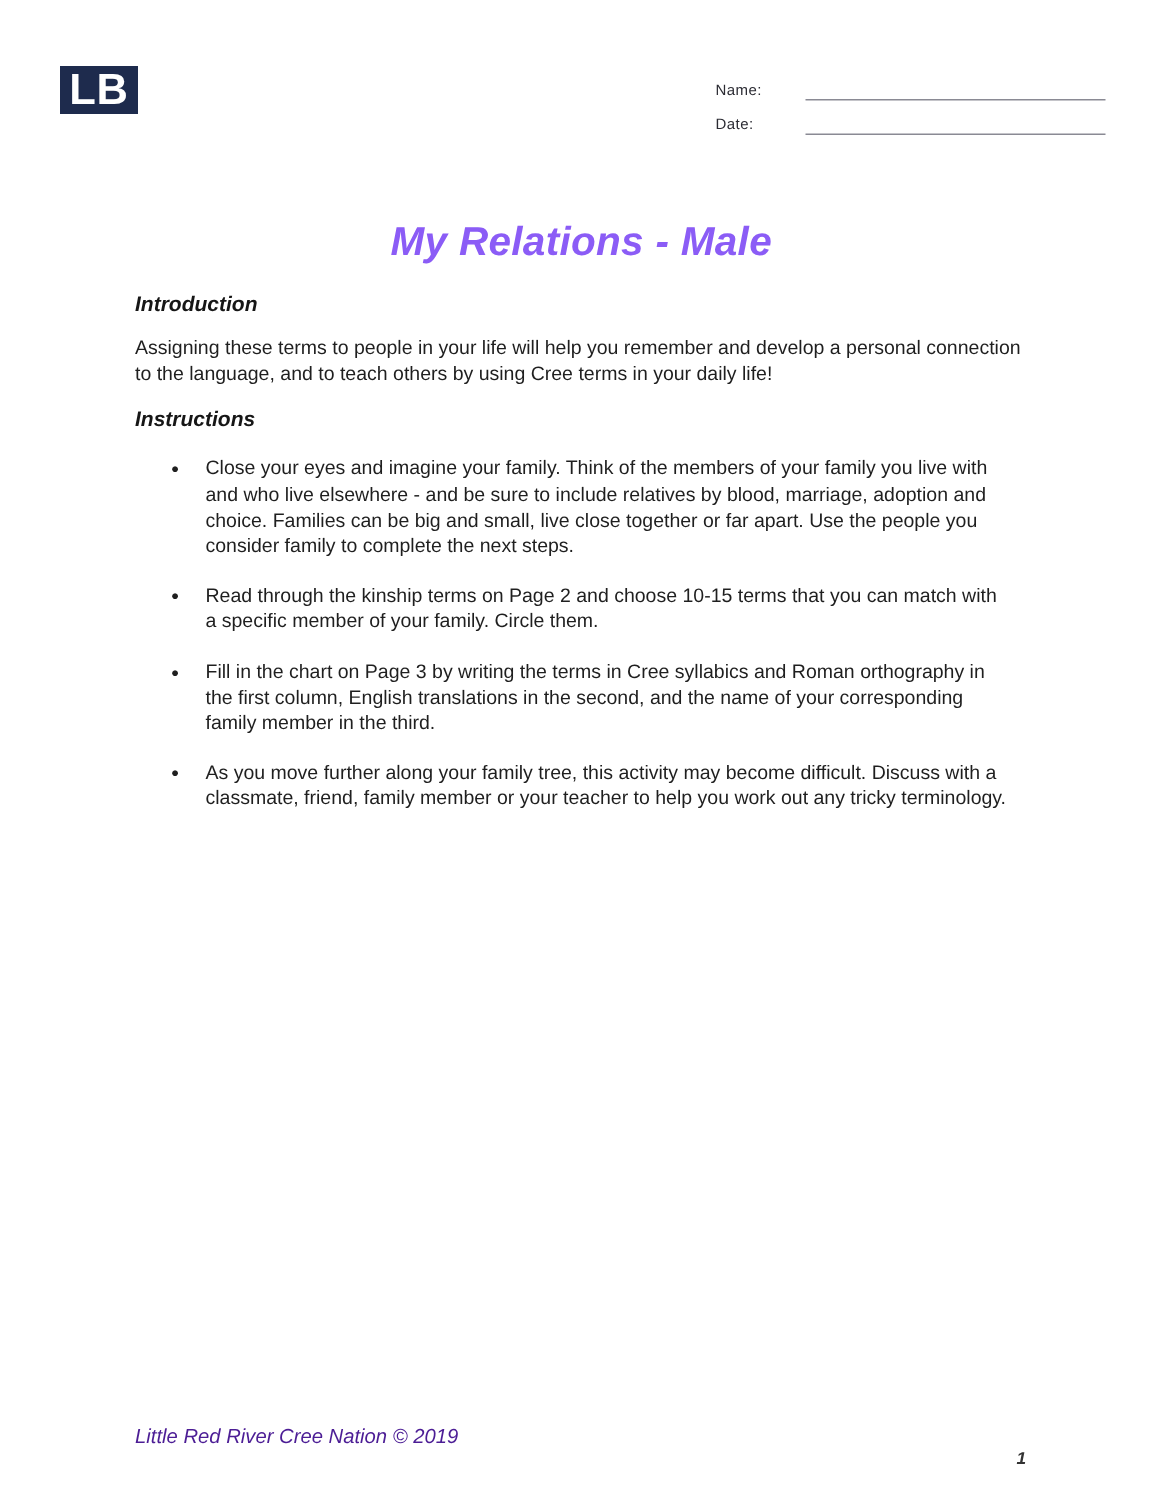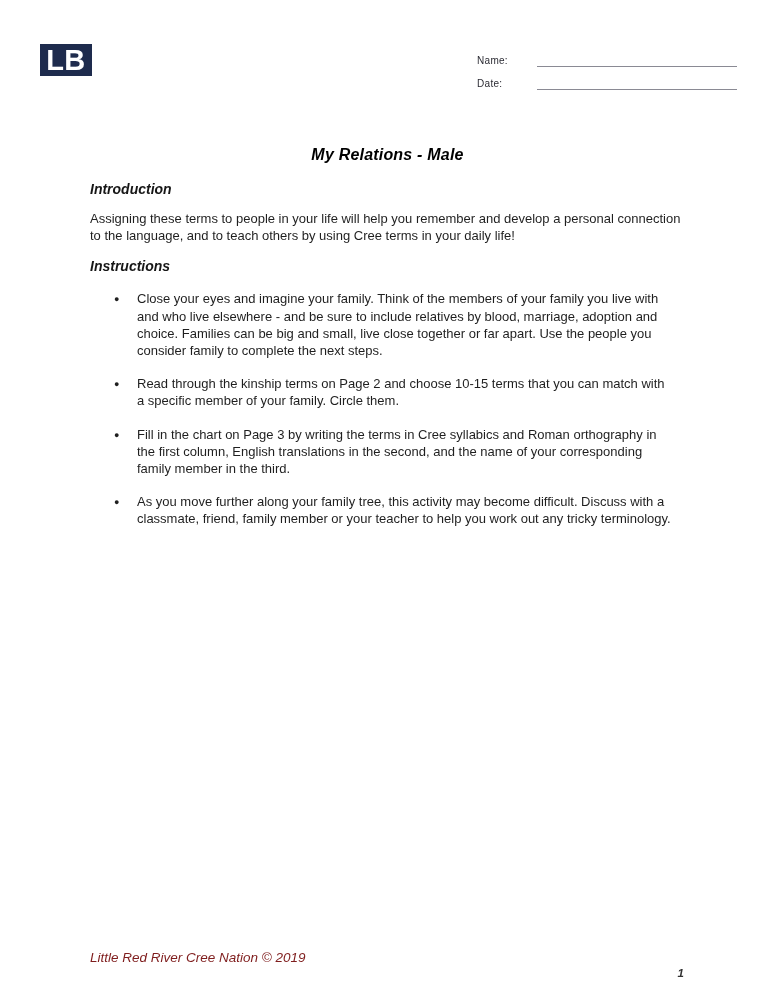--- a/index.html
+++ b/index.html
@@ -60,24 +60,24 @@
   
   .content {
     position: absolute;
     top: 0;
     left: 0;
     width: 773px;
     padding: 146px 88px 0 90px;
   }
   .doc-title {
     text-align: center;
-    font-size: 16px;
+    font-size: 27px;
     font-weight: bold;
     font-style: italic;
-    color: #000000;
+    color: #8b5cf6;
     letter-spacing: 0.2px;
     margin-bottom: 17px;
   }
   .section-heading {
     font-size: 14px;
     font-weight: bold;
     font-style: italic;
     color: #161616;
     margin-bottom: 13px;
   }
@@ -110,21 +110,21 @@
   }
   .instructions-gap { margin-top: 14px; }
 
   
   .footer-credit {
     position: absolute;
     left: 90px;
     top: 950px;
     font-size: 13.5px;
     font-style: italic;
-    color: #7f1d1d;
+    color: #4c1d95;
   }
   .page-number {
     position: absolute;
     right: 89px;
     top: 967px;
     font-size: 11.5px;
     font-style: italic;
     font-weight: 600;
     color: #333333;
   }

